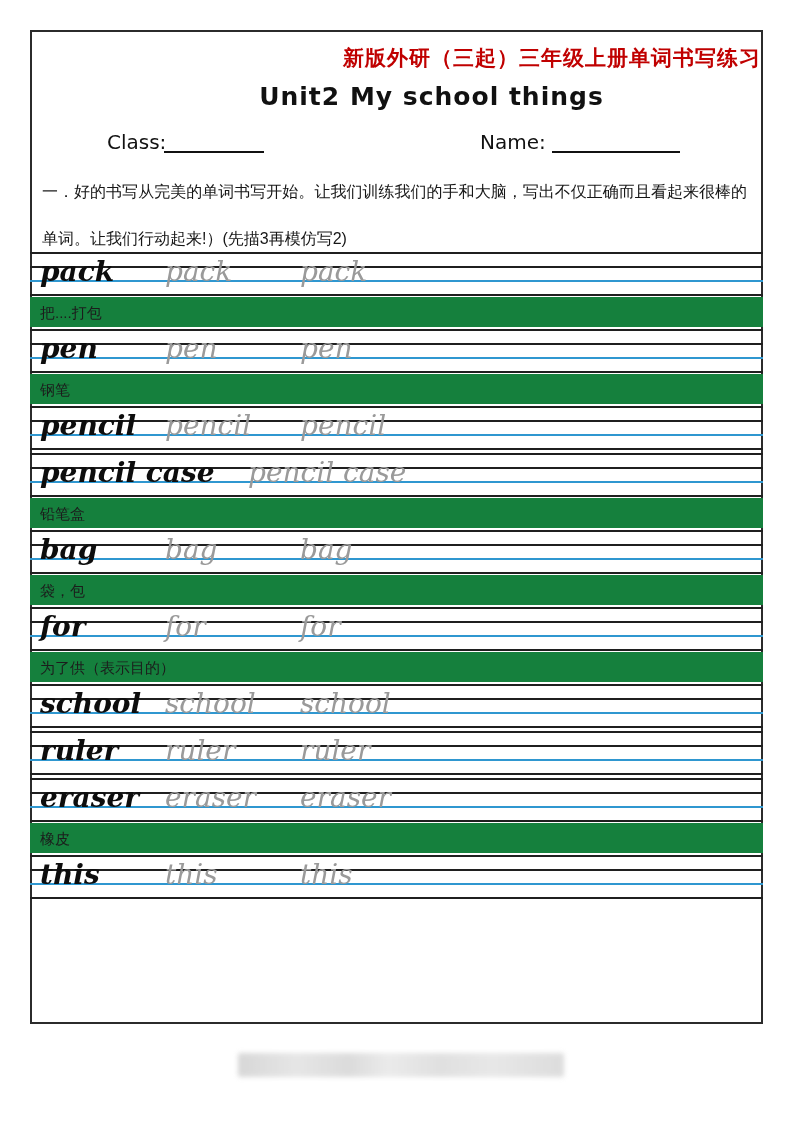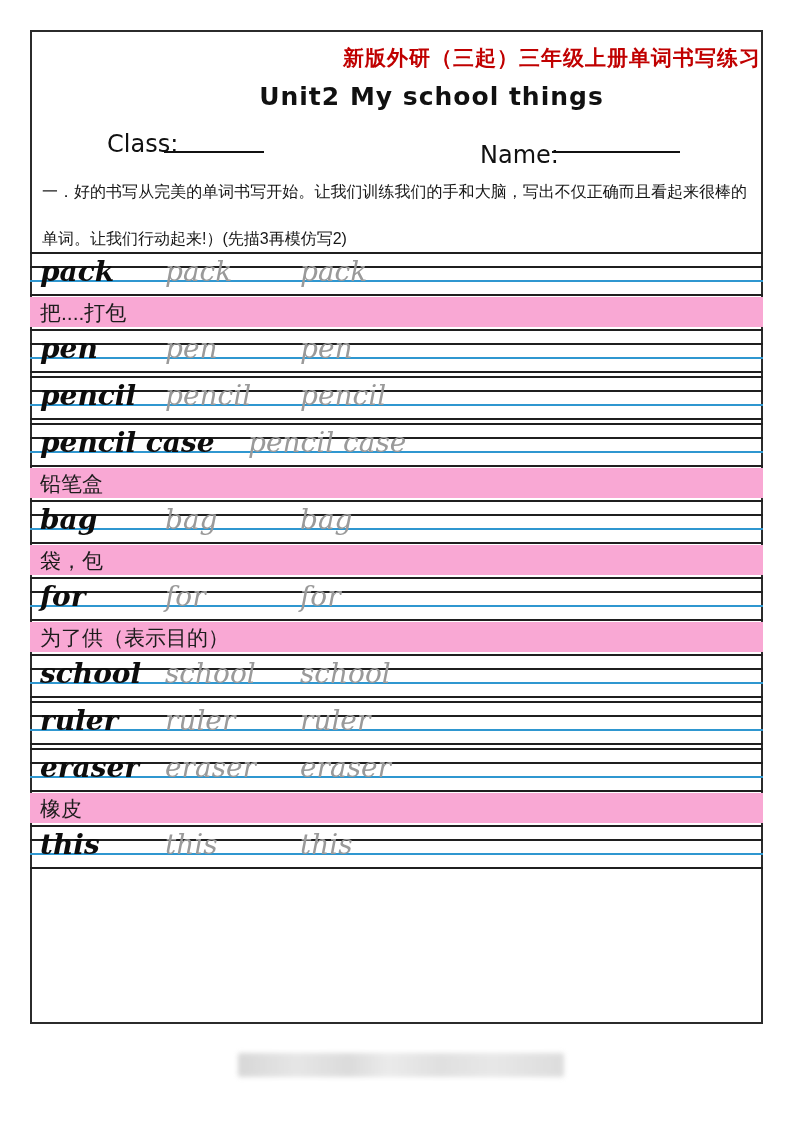--- a/index.html
+++ b/index.html
@@ -16,45 +16,45 @@
          border:2px solid #2b2b2b;background:#fff;}
 
   .title{position:absolute;top:12px;left:0;width:100%;margin:0;
          text-align:right;font-size:21px;font-weight:bold;
          color:var(--title-color);letter-spacing:1px;}
   .subtitle{position:absolute;top:50px;left:0;width:100%;margin:0;
          text-align:center;font-size:25px;font-weight:bold;color:#111;
          font-family:"DejaVu Sans",sans-serif;letter-spacing:1px;padding-left:35px;}
 
   .cn-row{position:absolute;top:96px;left:0;width:100%;height:36px;}
-  .cn-label{position:absolute;font-size:24px;color:#111;
+  .cn-label{position:absolute;font-size:20px;color:#111;
          font-family:"DejaVu Sans",sans-serif;}
   .cn-label.class{left:75px;top:2px;}
-  .cn-label.name{left:448px;top:13px;}
+  .cn-label.name{left:448px;top:2px;}
   .blank-line{position:absolute;top:22px;border-bottom:2px solid #111;height:1px;}
   .blank-line.class{left:132px;width:100px;}
   .blank-line.name{left:520px;width:128px;}
 
   .instruction{position:absolute;top:136px;left:10px;width:705px;margin:0;
          font-size:16px;line-height:47px;color:#161616;text-align:justify;}
 
   .rows{position:absolute;top:218px;left:-2px;width:733px;}
   .entry{position:relative;}
   .write-row{position:relative;height:47px;width:100%;}
   .gl{position:absolute;left:0;right:0;height:2px;background:#1f1f1f;}
   .gl.l1{top:2px;}
   .gl.l2{top:16px;}
   .gl.l3{top:30px;background:var(--baseline-color);}
   .gl.l4{top:44px;}
   .w{position:absolute;top:0;line-height:43px;font-size:28px;
      font-family:"DejaVu Serif",serif;font-style:italic;white-space:nowrap;}
   .w.main{color:#0d0d0d;font-weight:700;}
   .w.trace{color:var(--trace);font-weight:400;}
-  .zh-row{height:30px;line-height:31px;padding-left:10px;font-size:21px;
-     color:#1c1c1c;background:#f9a8d4;}
+  .zh-row{height:30px;line-height:31px;padding-left:10px;font-size:15px;
+     color:#1c1c1c;background:#15803d;}
 
   .watermark{position:absolute;left:238px;top:1053px;width:326px;height:24px;
      background:linear-gradient(90deg,#bdbdbd 0%,#d6d6d6 18%,#c4c4c4 34%,
         #dedede 46%,#cccccc 62%,#d9d9d9 78%,#c6c6c6 100%);
      filter:blur(2.5px);opacity:.6;border-radius:2px;}
 </style>
 </head>
 <body>
 
 <div class="sheet">
@@ -89,20 +89,21 @@
     <div class="entry">
       <div class="write-row">
         <i class="gl l1"></i>
         <i class="gl l2"></i>
         <i class="gl l3"></i>
         <i class="gl l4"></i>
         <span class="w main" style="left:10px">pen</span>
         <span class="w trace" style="left:135px">pen</span>
         <span class="w trace" style="left:270px">pen</span>
       </div>
+      <div class="zh-row">钢笔</div>
     </div>
 
     <div class="entry">
       <div class="write-row">
         <i class="gl l1"></i>
         <i class="gl l2"></i>
         <i class="gl l3"></i>
         <i class="gl l4"></i>
         <span class="w main" style="left:10px">pencil</span>
         <span class="w trace" style="left:135px">pencil</span>

